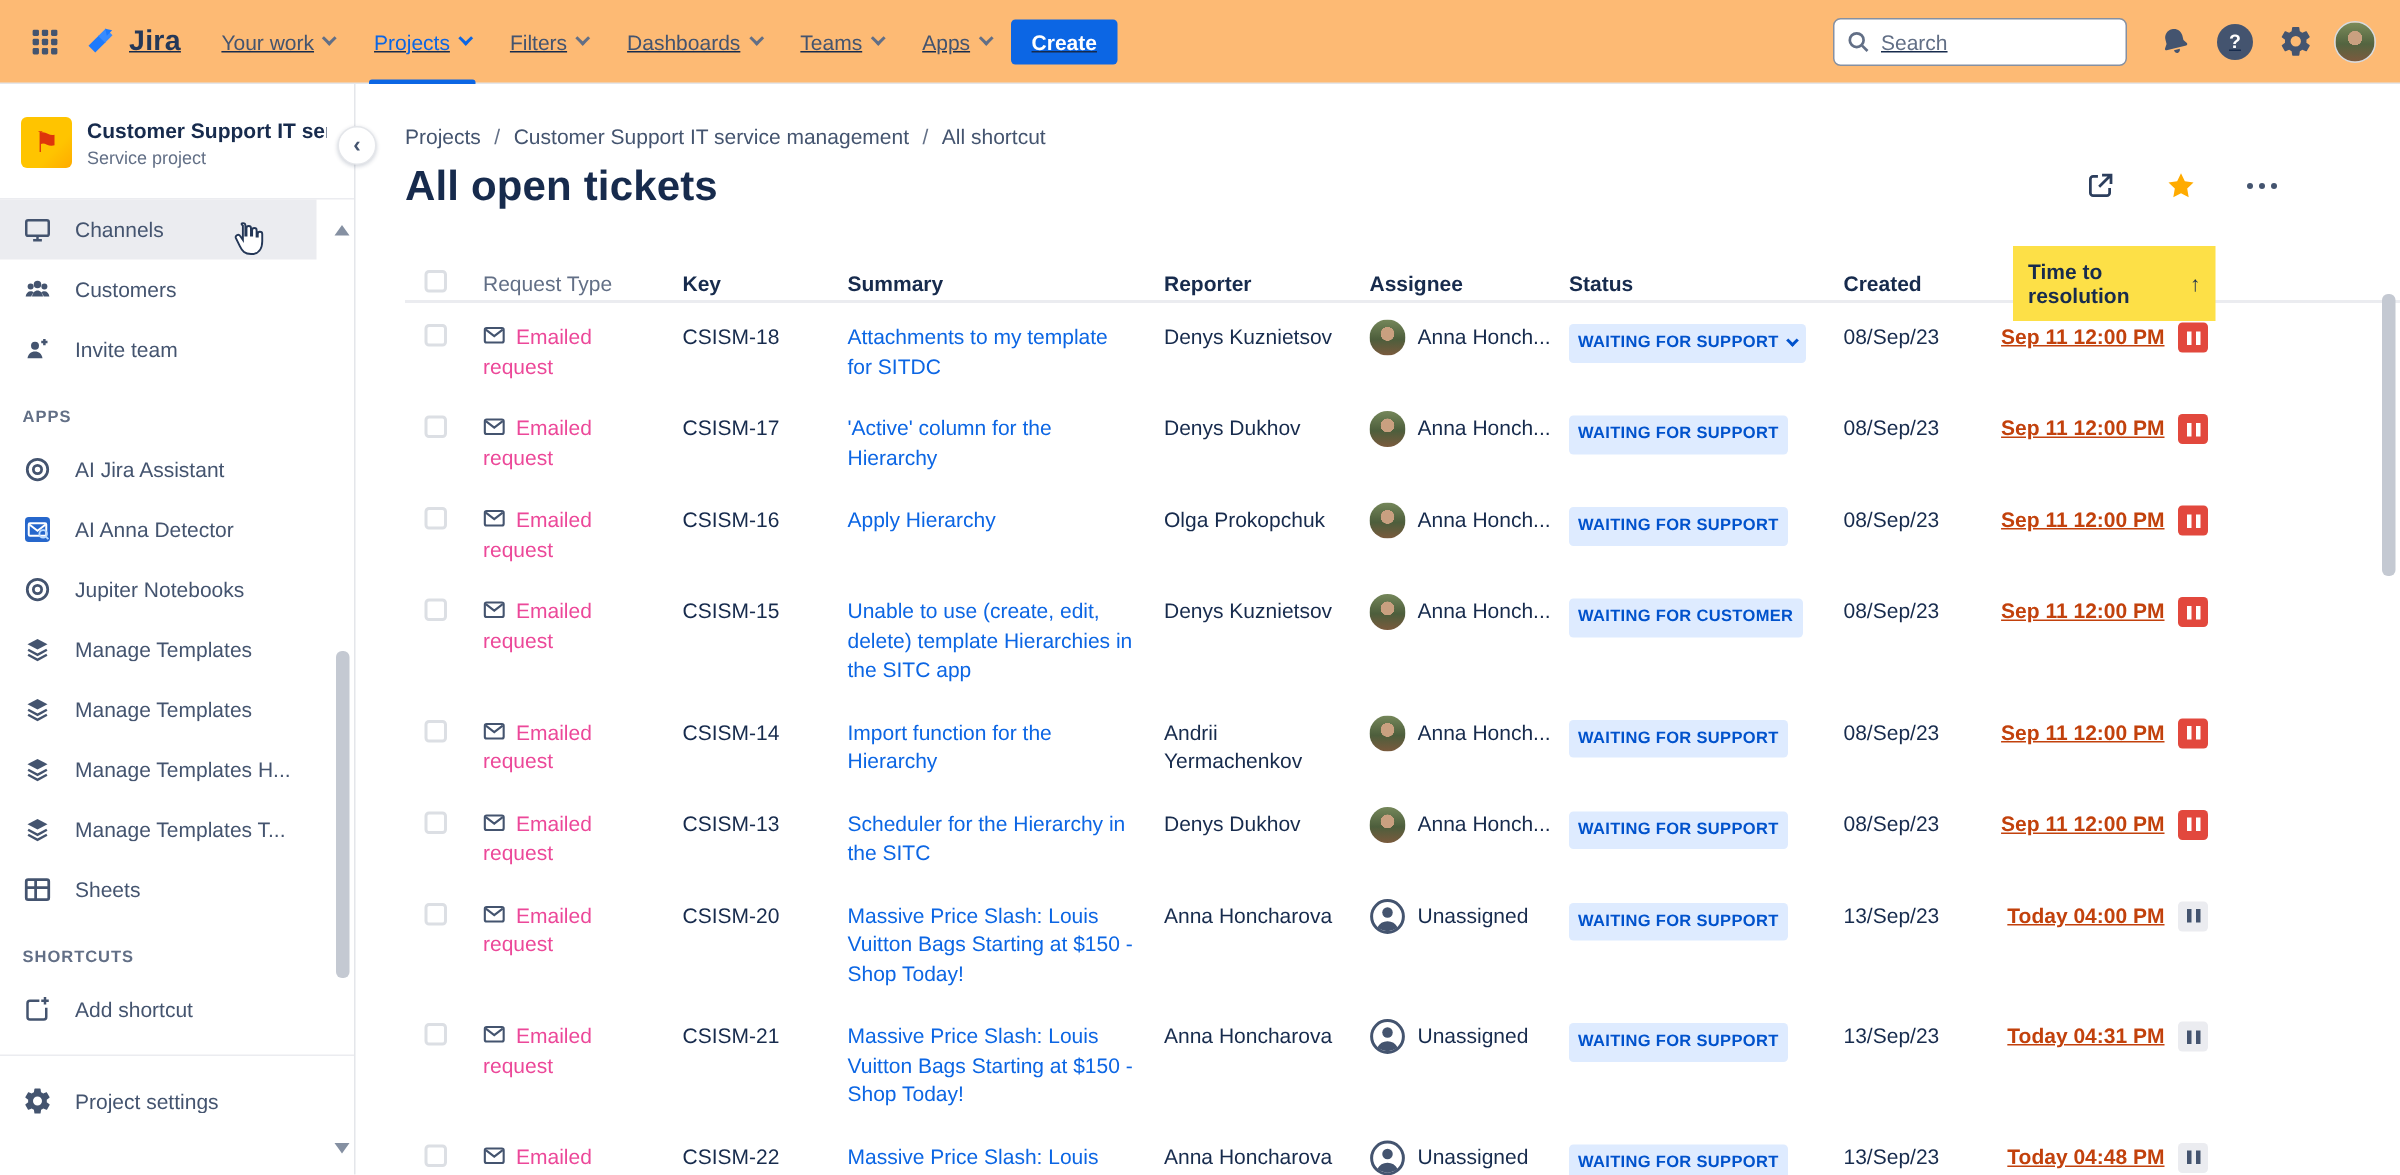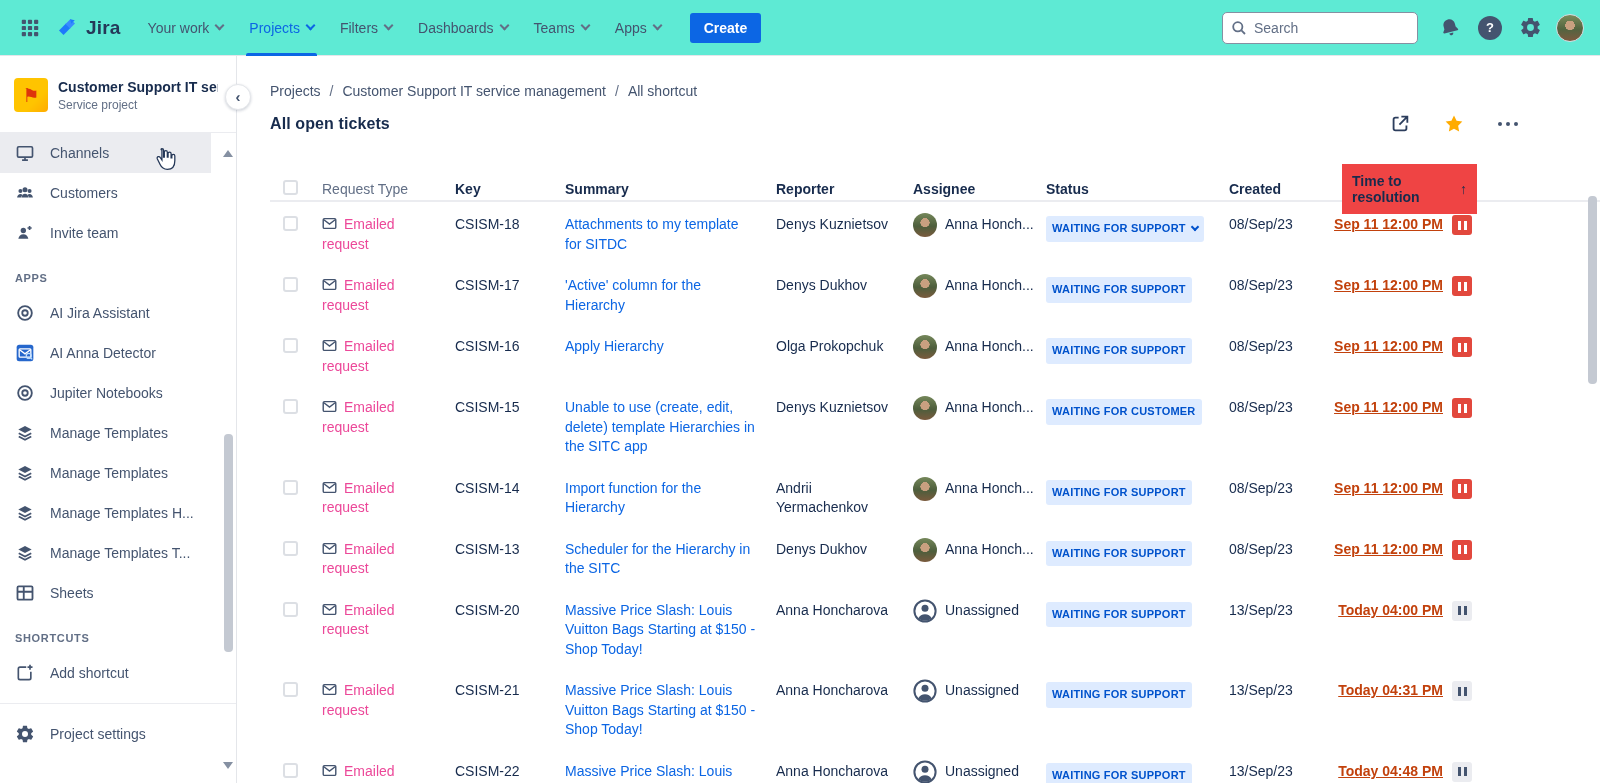--- a/index.html
+++ b/index.html
@@ -1,36 +1,36 @@
 <!DOCTYPE html>
 <html><head>
 <meta charset="utf-8">
 <style>
   * { margin:0; padding:0; box-sizing:border-box; }
   html,body { width:1600px; height:783px; overflow:hidden; background:#fff;
     font-family:"Liberation Sans", sans-serif; color:#172B4D; font-size:14px; }
   svg { display:block; }
 
   
-  .navbar { position:absolute; top:0; left:0; width:1600px; height:56px; background:#5eead4;
-    border-bottom:1px solid #E4E6EA; display:flex; align-items:center; padding:0 14px; z-index:20; }
+  .navbar { position:absolute; top:0; left:0; width:1600px; height:56px; background:#fdba74;
+    border-bottom:1px solid #E4E6EA; display:flex; align-items:center; padding:0 14px; z-index:20;text-decoration:underline; }
   .icon-btn { width:32px; height:32px; display:flex; align-items:center; justify-content:center;
     background:none; border:none; cursor:pointer; border-radius:4px; }
   .logo { display:flex; align-items:center; gap:6px; margin:0 14px 0 10px; }
   .logo-text { font-size:19px; font-weight:700; color:#253858; letter-spacing:.2px; }
   #nav-items { display:flex; align-items:flex-start; height:56px; }
   .nav-item { display:flex; align-items:center; height:56px; padding:0 13px; color:#44546F;
     cursor:pointer; position:relative; font-weight:500; }
   .nav-item .chev { width:7px; height:7px; border-right:2px solid #626F86; border-bottom:2px solid #626F86;
     transform:rotate(45deg); margin-left:7px; margin-top:-4px; }
   .nav-item.active { color:#0C66E4; }
   .nav-item.active .chev { border-color:#0C66E4; }
   .nav-item.active::after { content:""; position:absolute; left:10px; right:10px; bottom:0; height:3px;
     background:#0C66E4; border-radius:2px 2px 0 0; }
-  .create-btn { margin-left:16px; background:#0C66E4; color:#fff; border:none; border-radius:3px;
+  .create-btn { margin-left:0; background:#0C66E4; color:#fff; border:none; border-radius:3px;
     font-size:14px; font-weight:600; padding:7px 14px; cursor:pointer; font-family:inherit; }
   .nav-right { margin-left:auto; display:flex; align-items:center; gap:8px; }
   .search-box { width:196px; height:32px; border:1px solid #8590A2; border-radius:5px; display:flex;
     align-items:center; padding:0 8px; gap:7px; margin-right:8px; background:#fff; }
   .search-box input { border:none; outline:none; width:140px; font-size:14px; font-family:inherit; color:#172B4D; }
   .search-box input::placeholder { color:#626F86; }
   .help-circle { width:24px; height:24px; border-radius:50%; background:#44546F; color:#fff;
     font-size:13px; font-weight:700; display:flex; align-items:center; justify-content:center; }
   .avatar-top { width:28px; height:28px; border-radius:50%;
     background:radial-gradient(circle at 50% 40%, #c9a080 0 23%, rgba(0,0,0,0) 24%),
@@ -65,34 +65,34 @@
     color:#44546F; font-size:15px; font-weight:700; display:flex; align-items:center; justify-content:center;
     cursor:pointer; padding-bottom:2px; }
   .collapse-btn::after { content:"‹"; }
 
   
   .main { position:absolute; left:238px; top:56px; right:0; bottom:0; padding:27px 0 0 32px; background:#fff; }
   .breadcrumb { display:flex; align-items:center; gap:9px; color:#44546F; }
   .breadcrumb a { color:#44546F; text-decoration:none; cursor:pointer; }
   .breadcrumb .sep { color:#626F86; }
   .title-row { display:flex; align-items:center; margin-top:9px; }
-  .page-title { font-size:16px; font-weight:700; color:#172B4D; letter-spacing:.1px; }
+  .page-title { font-size:28px; font-weight:700; color:#172B4D; letter-spacing:.1px; }
   .title-actions { margin-left:auto; margin-right:76px; display:flex; align-items:center; gap:22px; }
   .dots { display:flex; gap:4px; }
   .dots i { width:4px; height:4px; border-radius:50%; background:#44546F; }
 
   
   .grid-cols { display:grid; grid-template-columns:52px 133px 110px 211px 137px 133px 183px 113px 145px; }
   .thead { margin-top:24px; align-items:center; height:38px; border-bottom:2px solid #EBECF0; }
   .th { font-weight:600; color:#172B4D; padding-right:10px; }
   .th.req { color:#626F86; font-weight:400; }
   .th-check { padding-left:13px; }
   .checkbox { display:inline-block; width:15px; height:15px; border:2px solid #DCDFE4; border-radius:3px;
     background:#fff; cursor:pointer; }
-  .th-time { background:#ef4444; font-weight:600; padding:9px 10px; display:flex; align-items:center; gap:6px; }
+  .th-time { background:#fde047; font-weight:600; padding:9px 10px; display:flex; align-items:center; gap:6px; }
   #rows { }
   .trow { padding:13px 0 9px 0; align-items:start; }
   .cell { padding-right:12px; line-height:19.5px; }
   .c-check { padding-left:13px; padding-top:1px; }
   .req-inner { display:inline-block; width:78px; color:#ec4899; }
   .env { display:inline; vertical-align:-2px; margin-right:7px; }
   .c-key { color:#172B4D; }
   .sum-link { color:#0C66E4; text-decoration:none; cursor:pointer; display:inline-block; max-width:191px; }
   .c-rep { max-width:130px; }
   .c-asg { display:flex; align-items:flex-start; gap:8px; }

